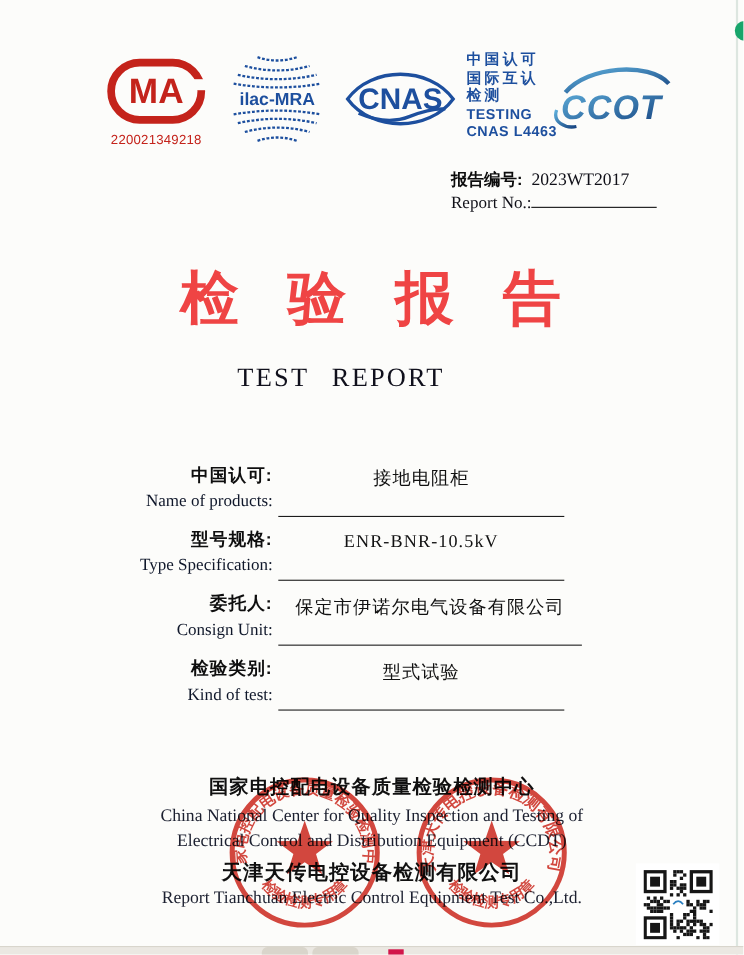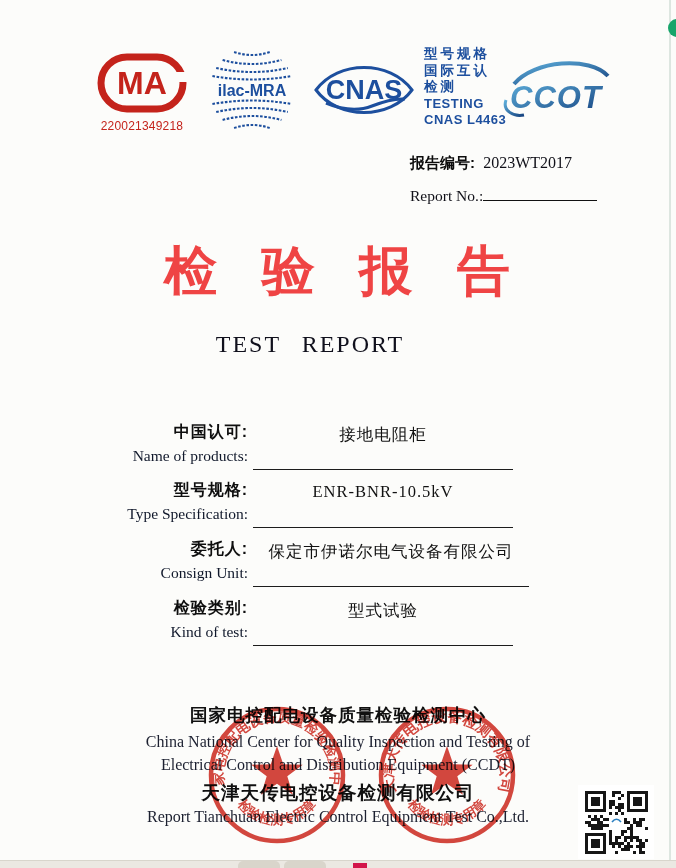--- a/index.html
+++ b/index.html
@@ -23,21 +23,21 @@
   .accred{position:absolute;left:424px;top:46px;color:var(--blue);font-weight:bold;line-height:16.5px;}
   .accred .zh{font-size:13.5px;letter-spacing:3px;}
   .accred .en{font-size:13px;letter-spacing:.5px;}
   .ccot{position:absolute;left:502px;top:58px;}
 
   
   .report-no{position:absolute;left:410px;top:154px;width:230px;color:#101018;}
   .report-no .l1{font-size:15px;}
   .report-no .l1 .zh{font-weight:bold;font-family:var(--sans);color:#0c0c0c;}
   .report-no .l1 .val{font-family:var(--serif);font-size:16px;margin-left:4px;}
-  .report-no .l2{font-family:var(--serif);font-size:15.5px;margin-top:14px;}
+  .report-no .l2{font-family:var(--serif);font-size:15.5px;margin-top:3px;}
   .report-no .uline{display:inline-block;width:114px;height:13px;border-bottom:1.6px solid #111;}
 
   
   .title-zh{position:absolute;left:0;top:236px;width:676px;text-align:center;
             font-size:53px;font-weight:bold;color:#ef4444;word-spacing:26px;letter-spacing:2px;}
   .title-en{position:absolute;left:0;top:331px;width:620px;text-align:center;
             font-family:var(--serif);font-size:24px;color:#10101c;letter-spacing:2px;word-spacing:13px;}
 
   
   .fields{position:absolute;left:0;top:0;width:676px;}
@@ -104,21 +104,21 @@
       <text x="46" y="51.5" text-anchor="middle" font-family="Liberation Sans,sans-serif" font-size="16" font-weight="bold" fill="#1d4f9e">ilac-MRA</text>
     </svg>
 
     <svg class="cnas" width="108" height="74" viewBox="0 0 108 74">
       <path d="M 6,36 C 28,6 80,6 102,36 C 80,66 28,66 6,36 Z" fill="none" stroke="#1d4f9e" stroke-width="3"></path>
       <text x="54" y="45" text-anchor="middle" font-family="Liberation Sans,sans-serif" font-size="27" font-weight="bold" fill="#1d4f9e">CNAS</text>
       <path d="M 16,49 Q 42 60 62 52 T 95 45" fill="none" stroke="#1d4f9e" stroke-width="3"></path>
     </svg>
 
     <div class="accred">
-      <div class="zh">型号规格</div>
+      <div class="zh">中国认可</div>
       <div class="zh">国际互认</div>
       <div class="zh">检测</div>
       <div class="en">TESTING</div>
       <div class="en">CNAS L4463</div>
     </div>
 
     <svg class="ccot" width="112" height="62" viewBox="0 0 112 62">
       <defs>
         <linearGradient id="ccotg" x1="0" y1="0" x2="1" y2="1">
           <stop offset="0" stop-color="#5fb0dc"></stop>

